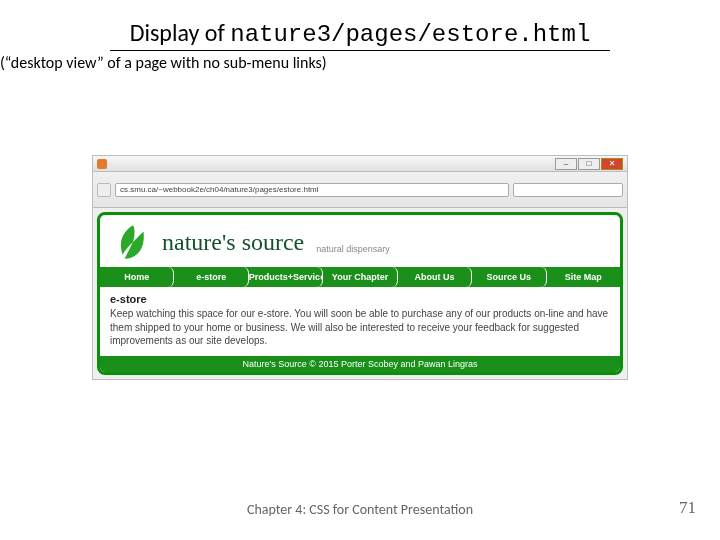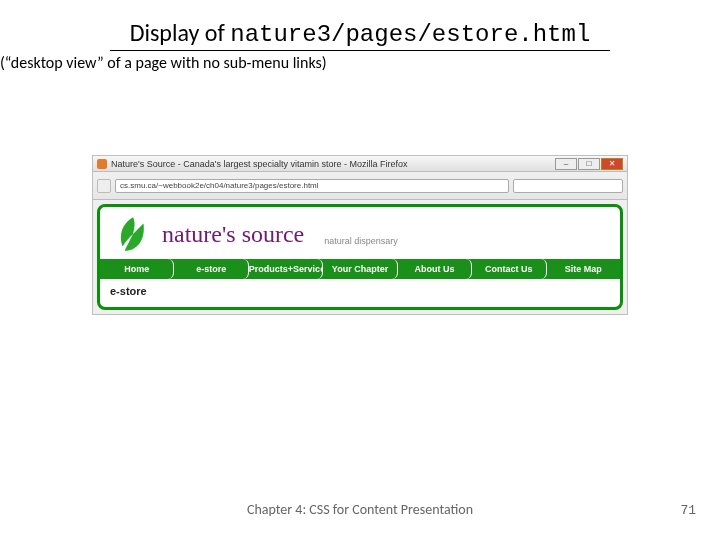--- a/index.html
+++ b/index.html
@@ -10,62 +10,61 @@
   .title-line .mono { font-family: Liberation Mono, monospace; }
   .title-underline { margin: 2px auto 0 auto; width: 500px; border-top: 1px solid #000; }
   .subtitle { text-align: left; font-size: 16px; margin-top: 2px; font-family: Calibri, Arial, sans-serif; }
 
   .shot { position: absolute; left: 92px; top: 155px; width: 536px; border: 1px solid #bfbfbf; background: #efefef; }
   .titlebars { display: flex; align-items: center; height: 16px; background: linear-gradient(#f7f7f7,#e0e0e0); border-bottom: 1px solid #bbb; font-size: 9px; padding: 0 4px; gap: 4px; color: #333; }
   .titlebars .ff-icon { width: 10px; height: 10px; background: #e27b2c; border-radius: 2px; }
   .winbtns { margin-left: auto; display: flex; gap: 1px; }
   .winbtn { width: 22px; height: 12px; border: 1px solid #999; display: flex; align-items: center; justify-content: center; font-size: 8px; background: #eee; }
   .winbtn.close { background: #d0472e; color: #fff; border-color: #a82; }
-  .addr { display: flex; align-items: center; height: 28px; background: linear-gradient(#f0f0f0,#e6e6e6); border-bottom: 1px solid #bbb; padding: 0 4px; gap: 4px; }
+  .addr { display: flex; align-items: center; height: 36px; background: linear-gradient(#f0f0f0,#e6e6e6); border-bottom: 1px solid #bbb; padding: 0 4px; gap: 4px; }
   .addr .urlfield { flex: 1; height: 14px; background: #fff; border: 1px solid #aaa; border-radius: 2px; font-size: 8px; line-height: 12px; padding: 0 4px; color: #444; overflow: hidden; white-space: nowrap; }
   .addr .arrowbtn { width: 14px; height: 14px; border-radius: 2px; background: #eee; border: 1px solid #bbb; }
   .addr .search { width: 110px; height: 14px; background: #fff; border: 1px solid #aaa; border-radius: 2px; }
 
   .page { background: #fff; border: 3px solid #0a8f0a; border-radius: 8px; margin: 4px; padding: 0 0 0 0; }
   .logo-area { display: flex; align-items: center; padding: 6px 12px 4px 12px; gap: 8px; }
   .leaf {
     width: 42px; height: 42px; position: relative;
   }
   .leaf svg { width: 42px; height: 42px; }
-  .brand { font-family: Georgia, 'Times New Roman', serif; font-size: 24px; color: #701a75; font-weight: 400; letter-spacing: 0; }
-  .tagline { font-size: 9px; color: #888; margin-top: 14px; margin-left: 12px; }
+  .brand { font-family: Georgia, 'Times New Roman', serif; font-size: 24px; color: #14532d; font-weight: 400; letter-spacing: 0; }
+  .tagline { font-size: 9px; color: #888; margin-top: 14px; margin-left: 4px; }
 
   .navbar { display: flex; background: #1a8f1a; color: #fff; font-size: 9px; font-weight: bold; }
   .navbar .tab { padding: 5px 0; text-align: center; border-right: 1px solid #fff; flex: 1; white-space: nowrap; overflow: hidden; border-radius: 6px; }
   .navbar .tab:last-child { border-right: none; }
 
   .content { padding: 6px 10px 8px 10px; }
   .content h3 { font-size: 11px; font-family: Verdana, Arial, sans-serif; color: #222; margin-bottom: 2px; }
   .content p { font-size: 10px; color: #444; line-height: 1.35; font-family: Verdana, Arial, sans-serif; }
 
   .footbar { background: #1a8f1a; color: #fff; font-size: 9px; text-align: center; padding: 3px 0; border-radius: 0 0 5px 5px; }
 
   .footer-left { position: absolute; left: 0; right: 0; bottom: 22px; text-align: center; font-size: 14px; color: #666; font-family: Calibri, Arial, sans-serif; }
-  .page-num { position: absolute; right: 24px; bottom: 22px; font-size: 13px; color: #666; font-family: Liberation Mono, monospace; }
+  .page-num { position: absolute; right: 24px; bottom: 22px; font-size: 17px; color: #666; font-family: Liberation Serif, serif; }
 </style>
 </head>
 <body>
 
 <div class="slide">
 
   <div class="title-line">
     <span class="pre">Display of </span><span class="mono">nature3/pages/estore.html</span>
   </div>
   <div class="title-underline"></div>
   <div class="subtitle">(“desktop view” of a page with no sub-menu links)</div>
 
   <div class="shot">
     <div class="titlebars">
       <div class="ff-icon"></div>
-      <span>Nature's Source - Canada's largest specialty vitamin store - Mozilla Firefox</span>
       <div class="winbtns">
         <div class="winbtn">–</div>
         <div class="winbtn">□</div>
         <div class="winbtn close">✕</div>
       </div>
     </div>
     <div class="addr">
       <div class="arrowbtn"></div>
       <div class="urlfield">cs.smu.ca/~webbook2e/ch04/nature3/pages/estore.html</div>
       <div class="search"></div>
@@ -81,27 +80,29 @@
         <div class="brand">nature's source</div>
         <div class="tagline">natural dispensary</div>
       </div>
 
       <div class="navbar">
         <div class="tab">Home</div>
         <div class="tab">e-store</div>
         <div class="tab">Products+Services</div>
         <div class="tab">Your Chapter</div>
         <div class="tab">About Us</div>
-        <div class="tab">Contact Us</div>
+        <div class="tab">Source Us</div>
         <div class="tab">Site Map</div>
       </div>
 
       <div class="content">
         <h3>e-store</h3>
+        <p>Keep watching this space for our e-store. You will soon be able to purchase any of our products on-line and have them shipped to your home or business. We will also be interested to receive your feedback for suggested improvements as our site develops.</p>
       </div>
 
+      <div class="footbar">Nature's Source © 2015 Porter Scobey and Pawan Lingras</div>
     </div>
   </div>
 
   <div class="footer-left">Chapter 4: CSS for Content Presentation</div>
   <div class="page-num">71</div>
 
 </div>
 
 </body></html>

